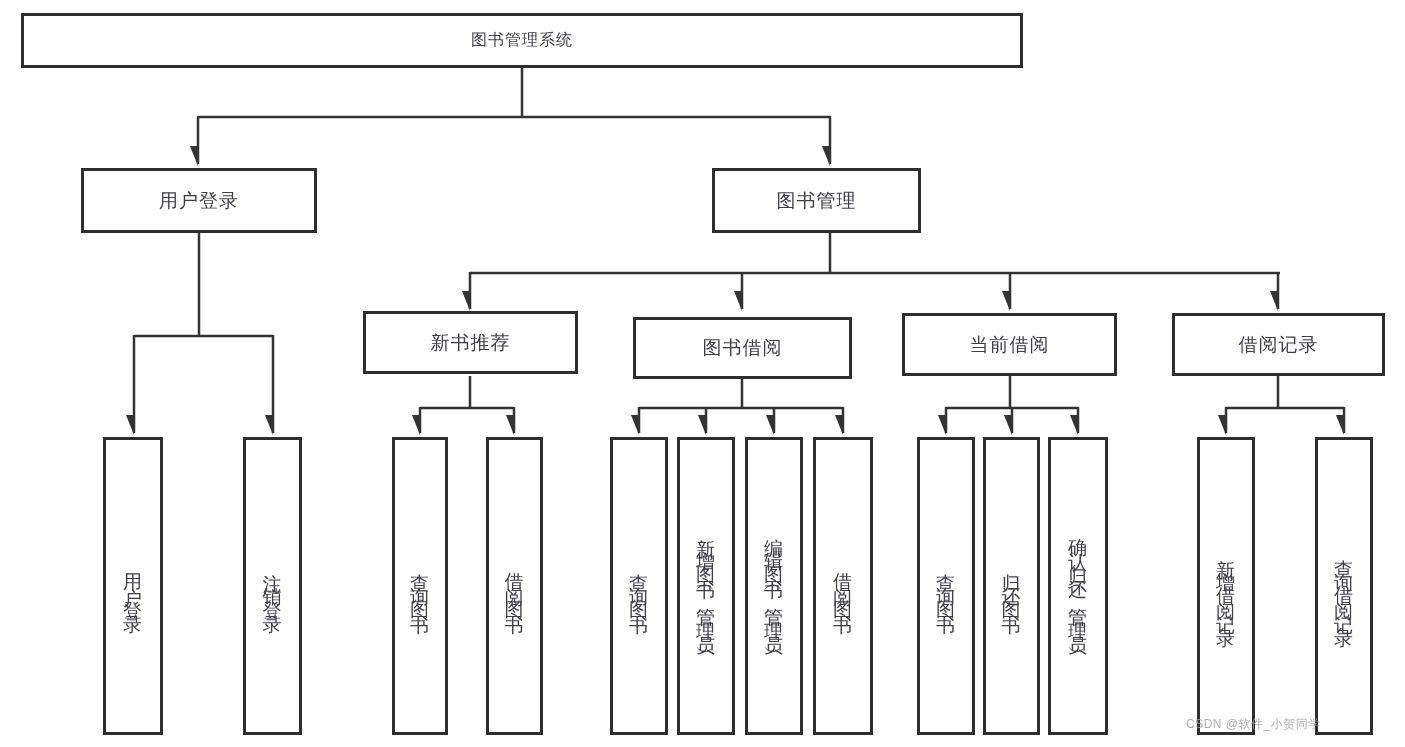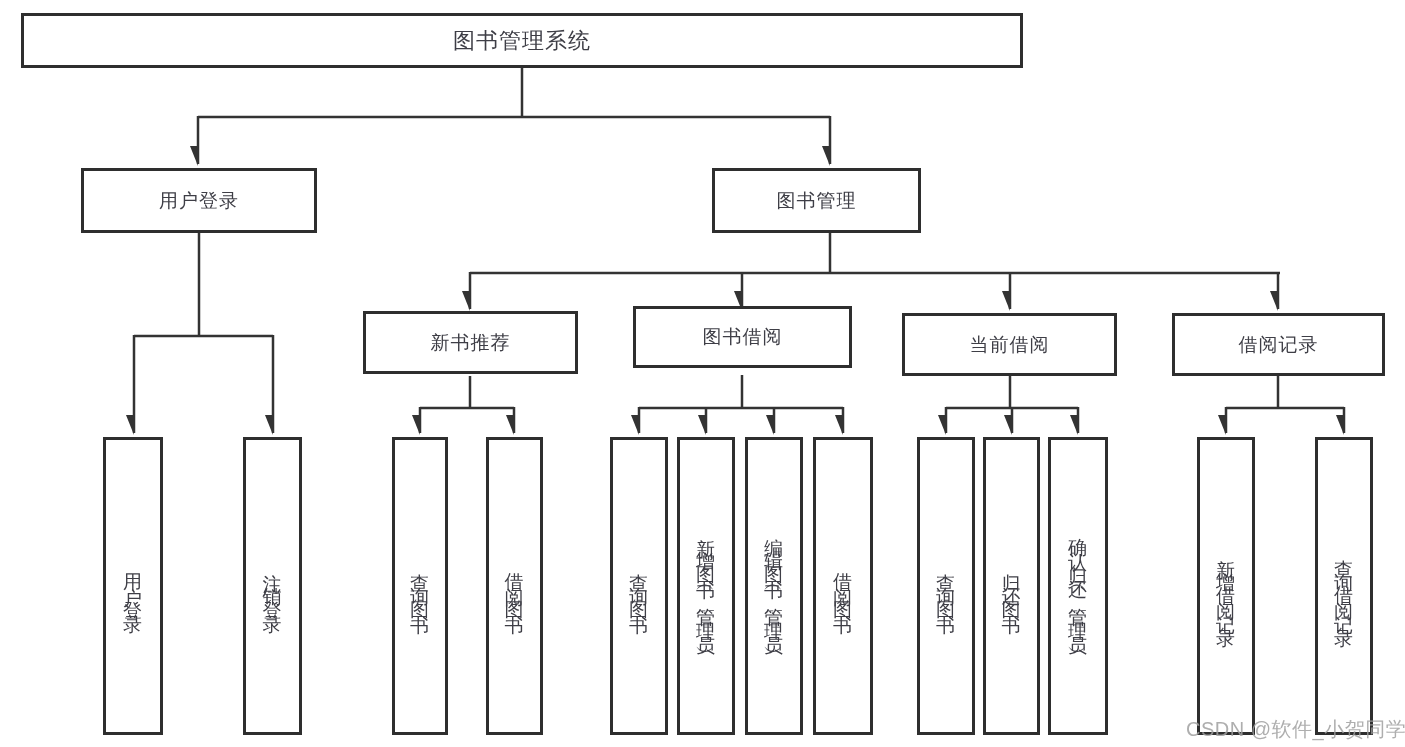--- a/index.html
+++ b/index.html
@@ -28,35 +28,35 @@
     display: flex;
     align-items: center;
     justify-content: center;
     color: #3e3e46;
   }
   .box .lbl {
     font-size: 19px;
     letter-spacing: 1px;
     white-space: nowrap;
   }
-  .box.root .lbl { font-size: 22px; }
+  .box.root .lbl { font-size: 16px; }
   .leaf .vtext {
     writing-mode: vertical-rl;
     text-orientation: mixed;
     font-size: 19px;
     letter-spacing: 14px;
     line-height: 1;
     color: #3e3e46;
   }
   .leaf .vtext.dense { letter-spacing: 14px; }
   .watermark {
     position: absolute;
     left: 1186px;
     top: 716px;
-    font-size: 20px;
+    font-size: 12px;
     color: rgba(160,160,160,0.85);
     white-space: nowrap;
     letter-spacing: 0.5px;
   }
 </style>
 </head>
 <body>
 
 <div class="stage">
 
@@ -117,21 +117,21 @@
   <div class="box" style="left:81px; top:168px; width:236px; height:65px;">
     <span class="lbl">用户登录</span>
   </div>
   <div class="box" style="left:712px; top:168px; width:209px; height:65px;">
     <span class="lbl">图书管理</span>
   </div>
 
   <div class="box" style="left:363px; top:311px; width:215px; height:63px;">
     <span class="lbl">新书推荐</span>
   </div>
-  <div class="box" style="left:633px; top:306px; width:219px; height:62px;justify-content:center;">
+  <div class="box" style="left:633px; top:317px; width:219px; height:62px;justify-content:center;">
     <span class="lbl">图书借阅</span>
   </div>
   <div class="box" style="left:1172px; top:313px; width:213px; height:63px;">
     <span class="lbl">借阅记录</span>
   </div>
   <div class="box" style="left:902px; top:313px; width:215px; height:63px;">
     <span class="lbl">当前借阅</span>
   </div>
 
   <div class="box leaf" style="left:103px; top:437px; width:60px; height:298px;">

